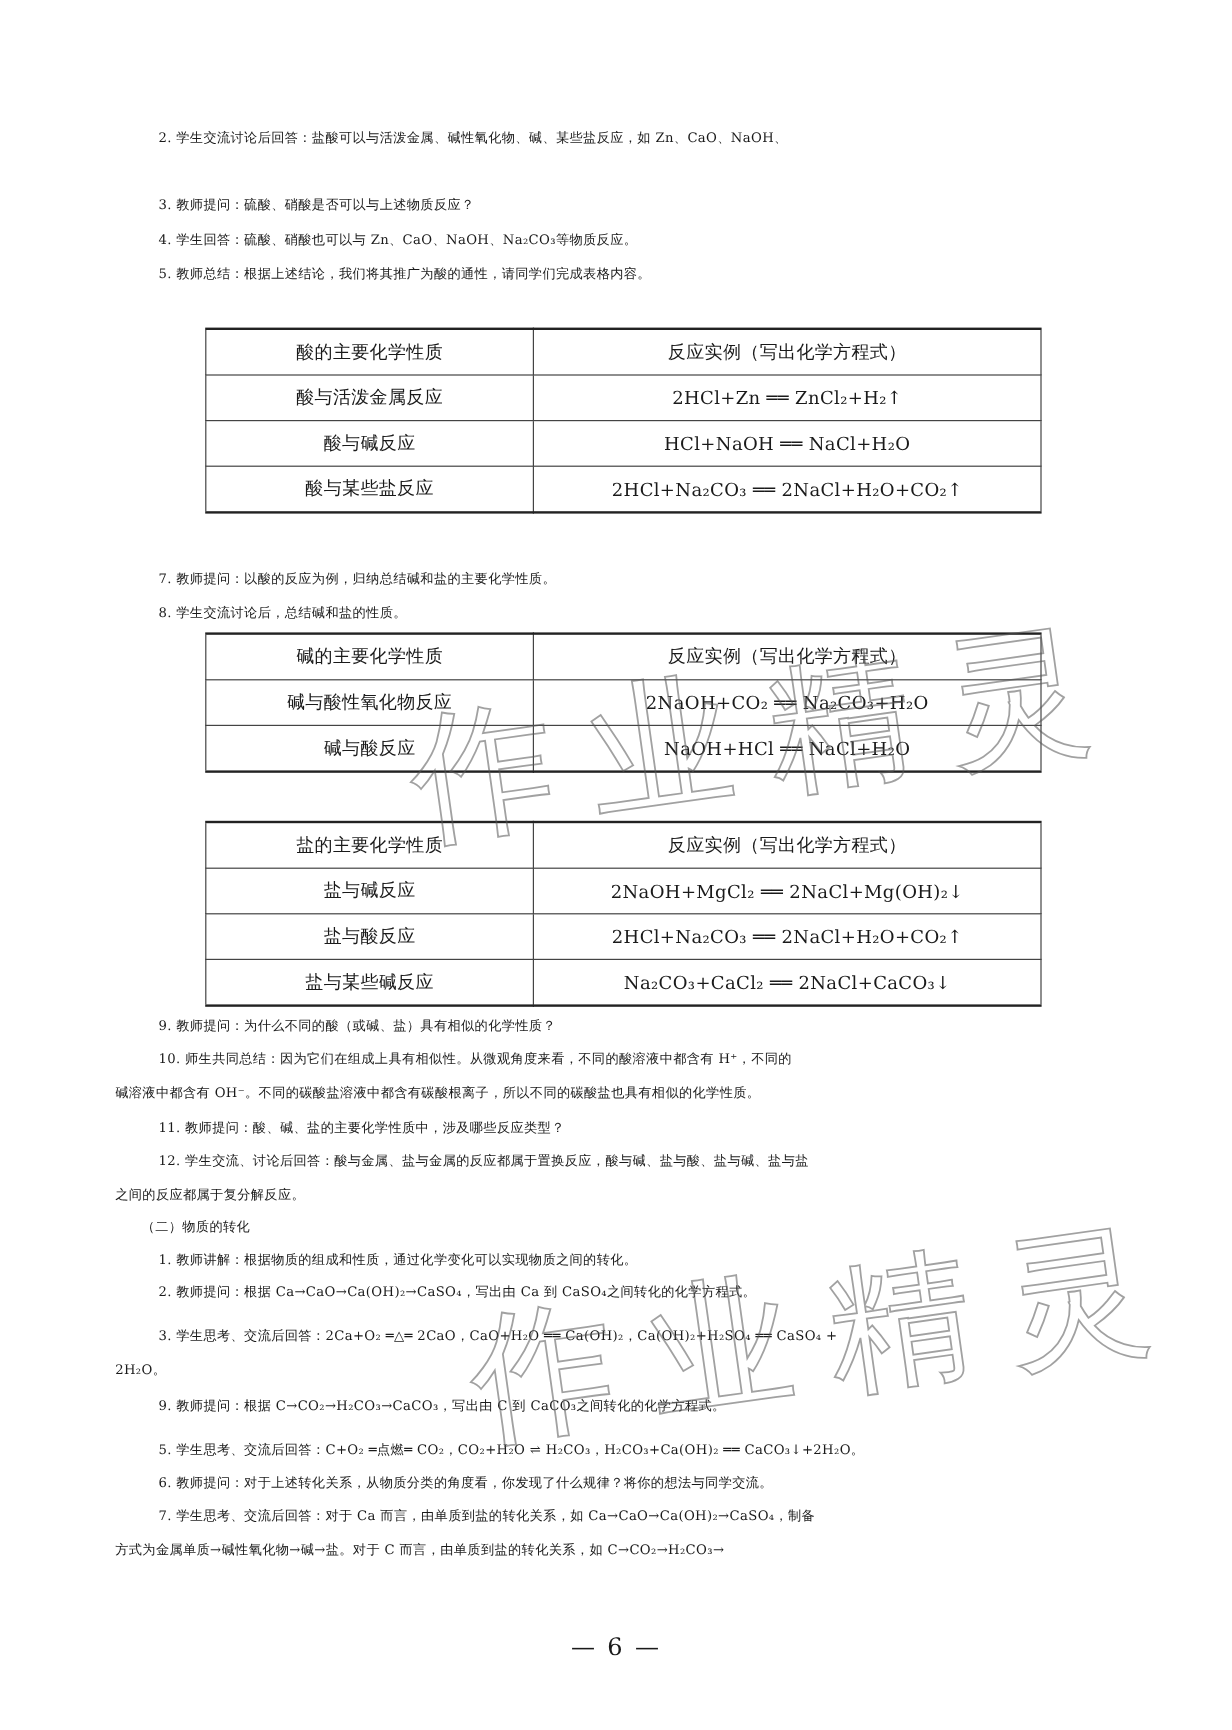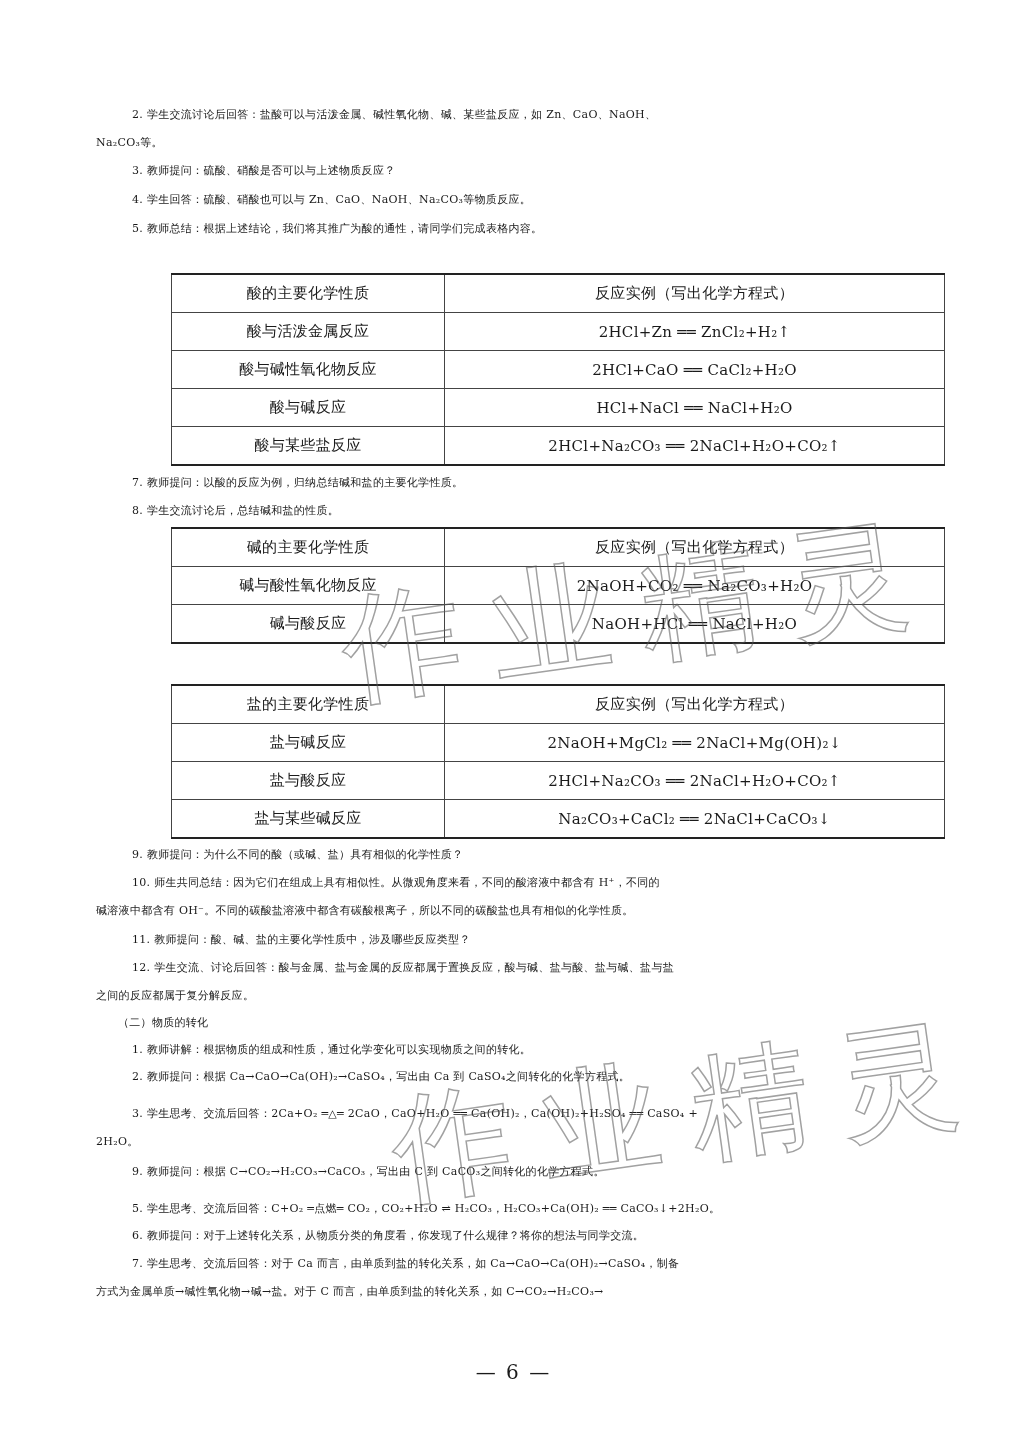--- a/index.html
+++ b/index.html
@@ -9,21 +9,21 @@
     color: #1a1a1a;
   }
   .page { position: absolute; left: 0; top: 0; width: 1027px; height: 1442px; }
   .line {
     position: absolute; left: 96px; width: 880px;
     font-size: 11px; line-height: 20px; white-space: nowrap;
     letter-spacing: 0.3px;
   }
   .ind { padding-left: 36px; }
   table.chem {
-    position: absolute; left: 171px; width: 774px;
+    position: absolute; left: 171px; width: 697px;
     border-collapse: collapse; font-size: 15px;
     border-top: 2px solid #222; border-bottom: 2px solid #222;
     border-left: 1px solid #333; border-right: 1px solid #333;
   }
   table.chem td {
     border: 1px solid #444; text-align: center; height: 37px; padding: 0;
     letter-spacing: 0.3px;
   }
   table.chem td.c1 { width: 272px; }
   .pagenum {
@@ -36,42 +36,37 @@
     letter-spacing: 30px; transform: rotate(-8deg); opacity: 0.55; pointer-events: none;
     white-space: nowrap;
   }
 </style>
 </head>
 <body>
 
 <div class="page">
 
   <div class="line ind" style="top:105px">2. 学生交流讨论后回答：盐酸可以与活泼金属、碱性氧化物、碱、某些盐反应，如 Zn、CaO、NaOH、</div>
-  <div class="line" style="top:133px">Na₂CO₃等。</div>
   <div class="line ind" style="top:161px">3. 教师提问：硫酸、硝酸是否可以与上述物质反应？</div>
   <div class="line ind" style="top:190px">4. 学生回答：硫酸、硝酸也可以与 Zn、CaO、NaOH、Na₂CO₃等物质反应。</div>
   <div class="line ind" style="top:219px">5. 教师总结：根据上述结论，我们将其推广为酸的通性，请同学们完成表格内容。</div>
 
   <table class="chem" style="top:273px">
     <tbody>
         <tr>
       <td class="c1">酸的主要化学性质</td>
       <td>反应实例（写出化学方程式）</td>
     </tr>
     <tr>
       <td class="c1">酸与活泼金属反应</td>
       <td>2HCl+Zn ══ ZnCl₂+H₂↑</td>
     </tr>
     <tr>
-      <td class="c1">酸与碱性氧化物反应</td>
-      <td>2HCl+CaO ══ CaCl₂+H₂O</td>
-    </tr>
-    <tr>
       <td class="c1">酸与碱反应</td>
-      <td>HCl+NaCl ══ NaCl+H₂O</td>
+      <td>HCl+NaOH ══ NaCl+H₂O</td>
     </tr>
     <tr>
       <td class="c1">酸与某些盐反应</td>
       <td>2HCl+Na₂CO₃ ══ 2NaCl+H₂O+CO₂↑</td>
     </tr>
   </tbody>
     </table>
 
   <div class="line ind" style="top:473px">7. 教师提问：以酸的反应为例，归纳总结碱和盐的主要化学性质。</div>
   <div class="line ind" style="top:501px">8. 学生交流讨论后，总结碱和盐的性质。</div>

